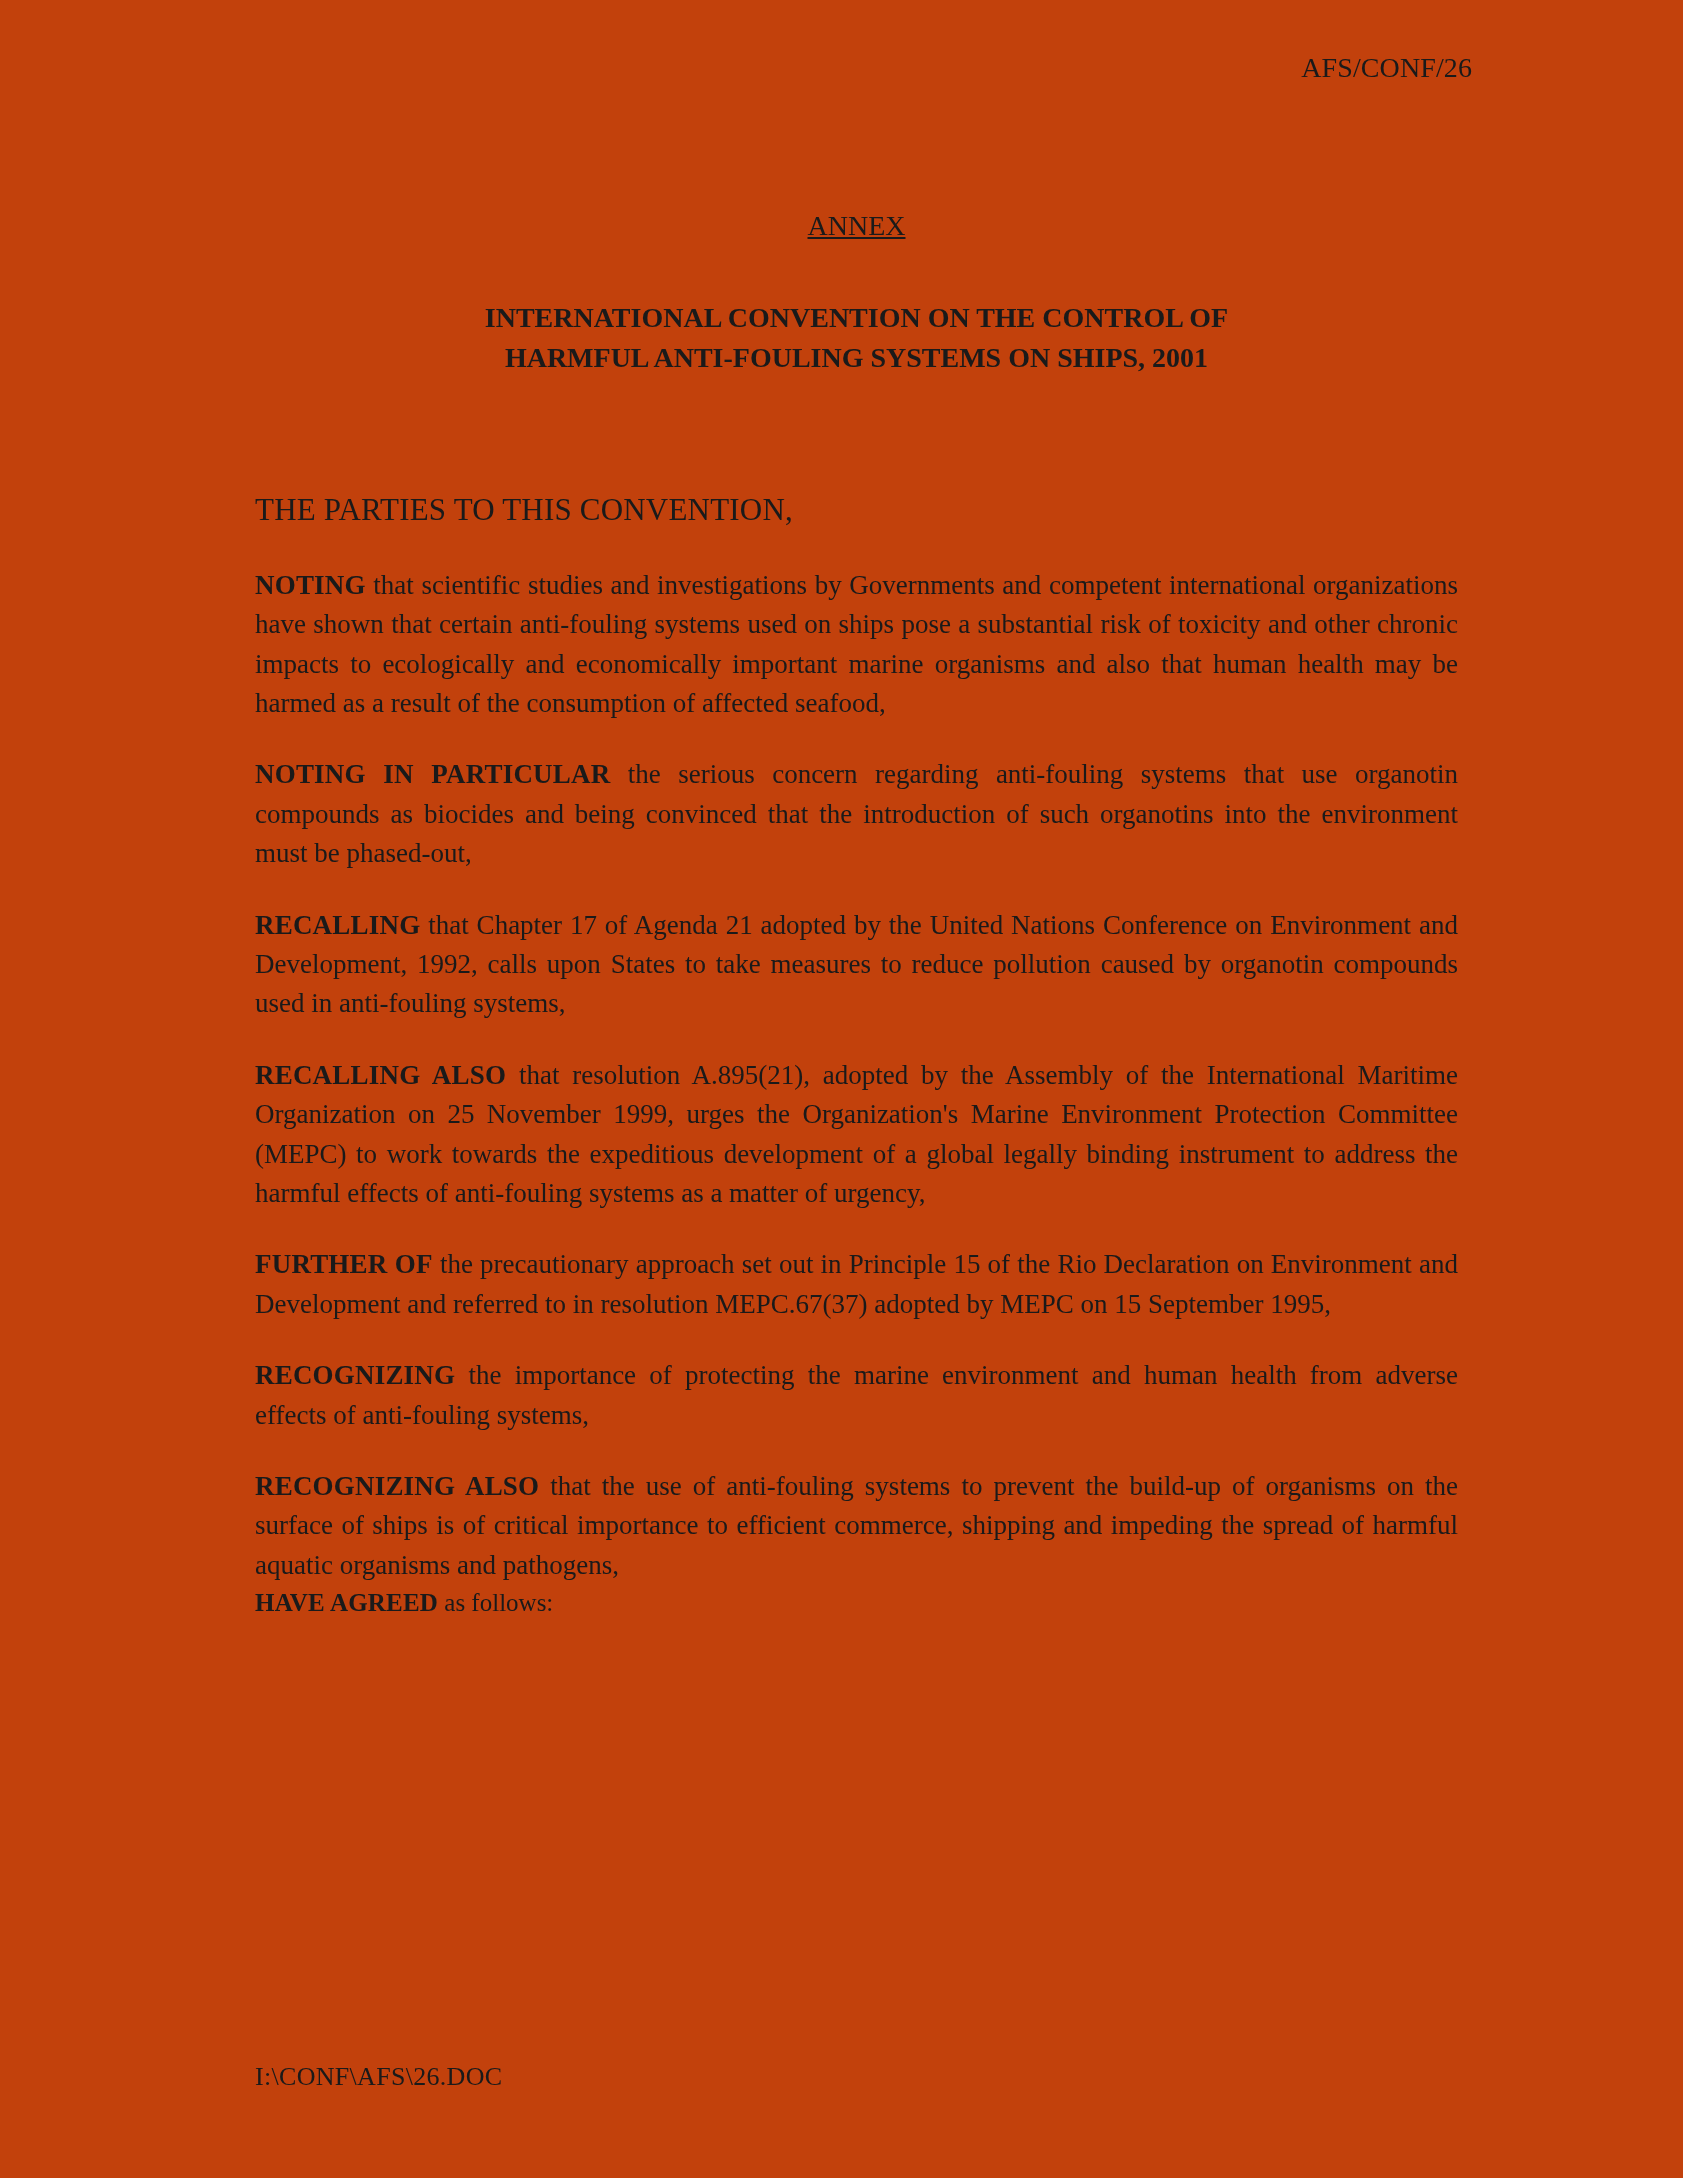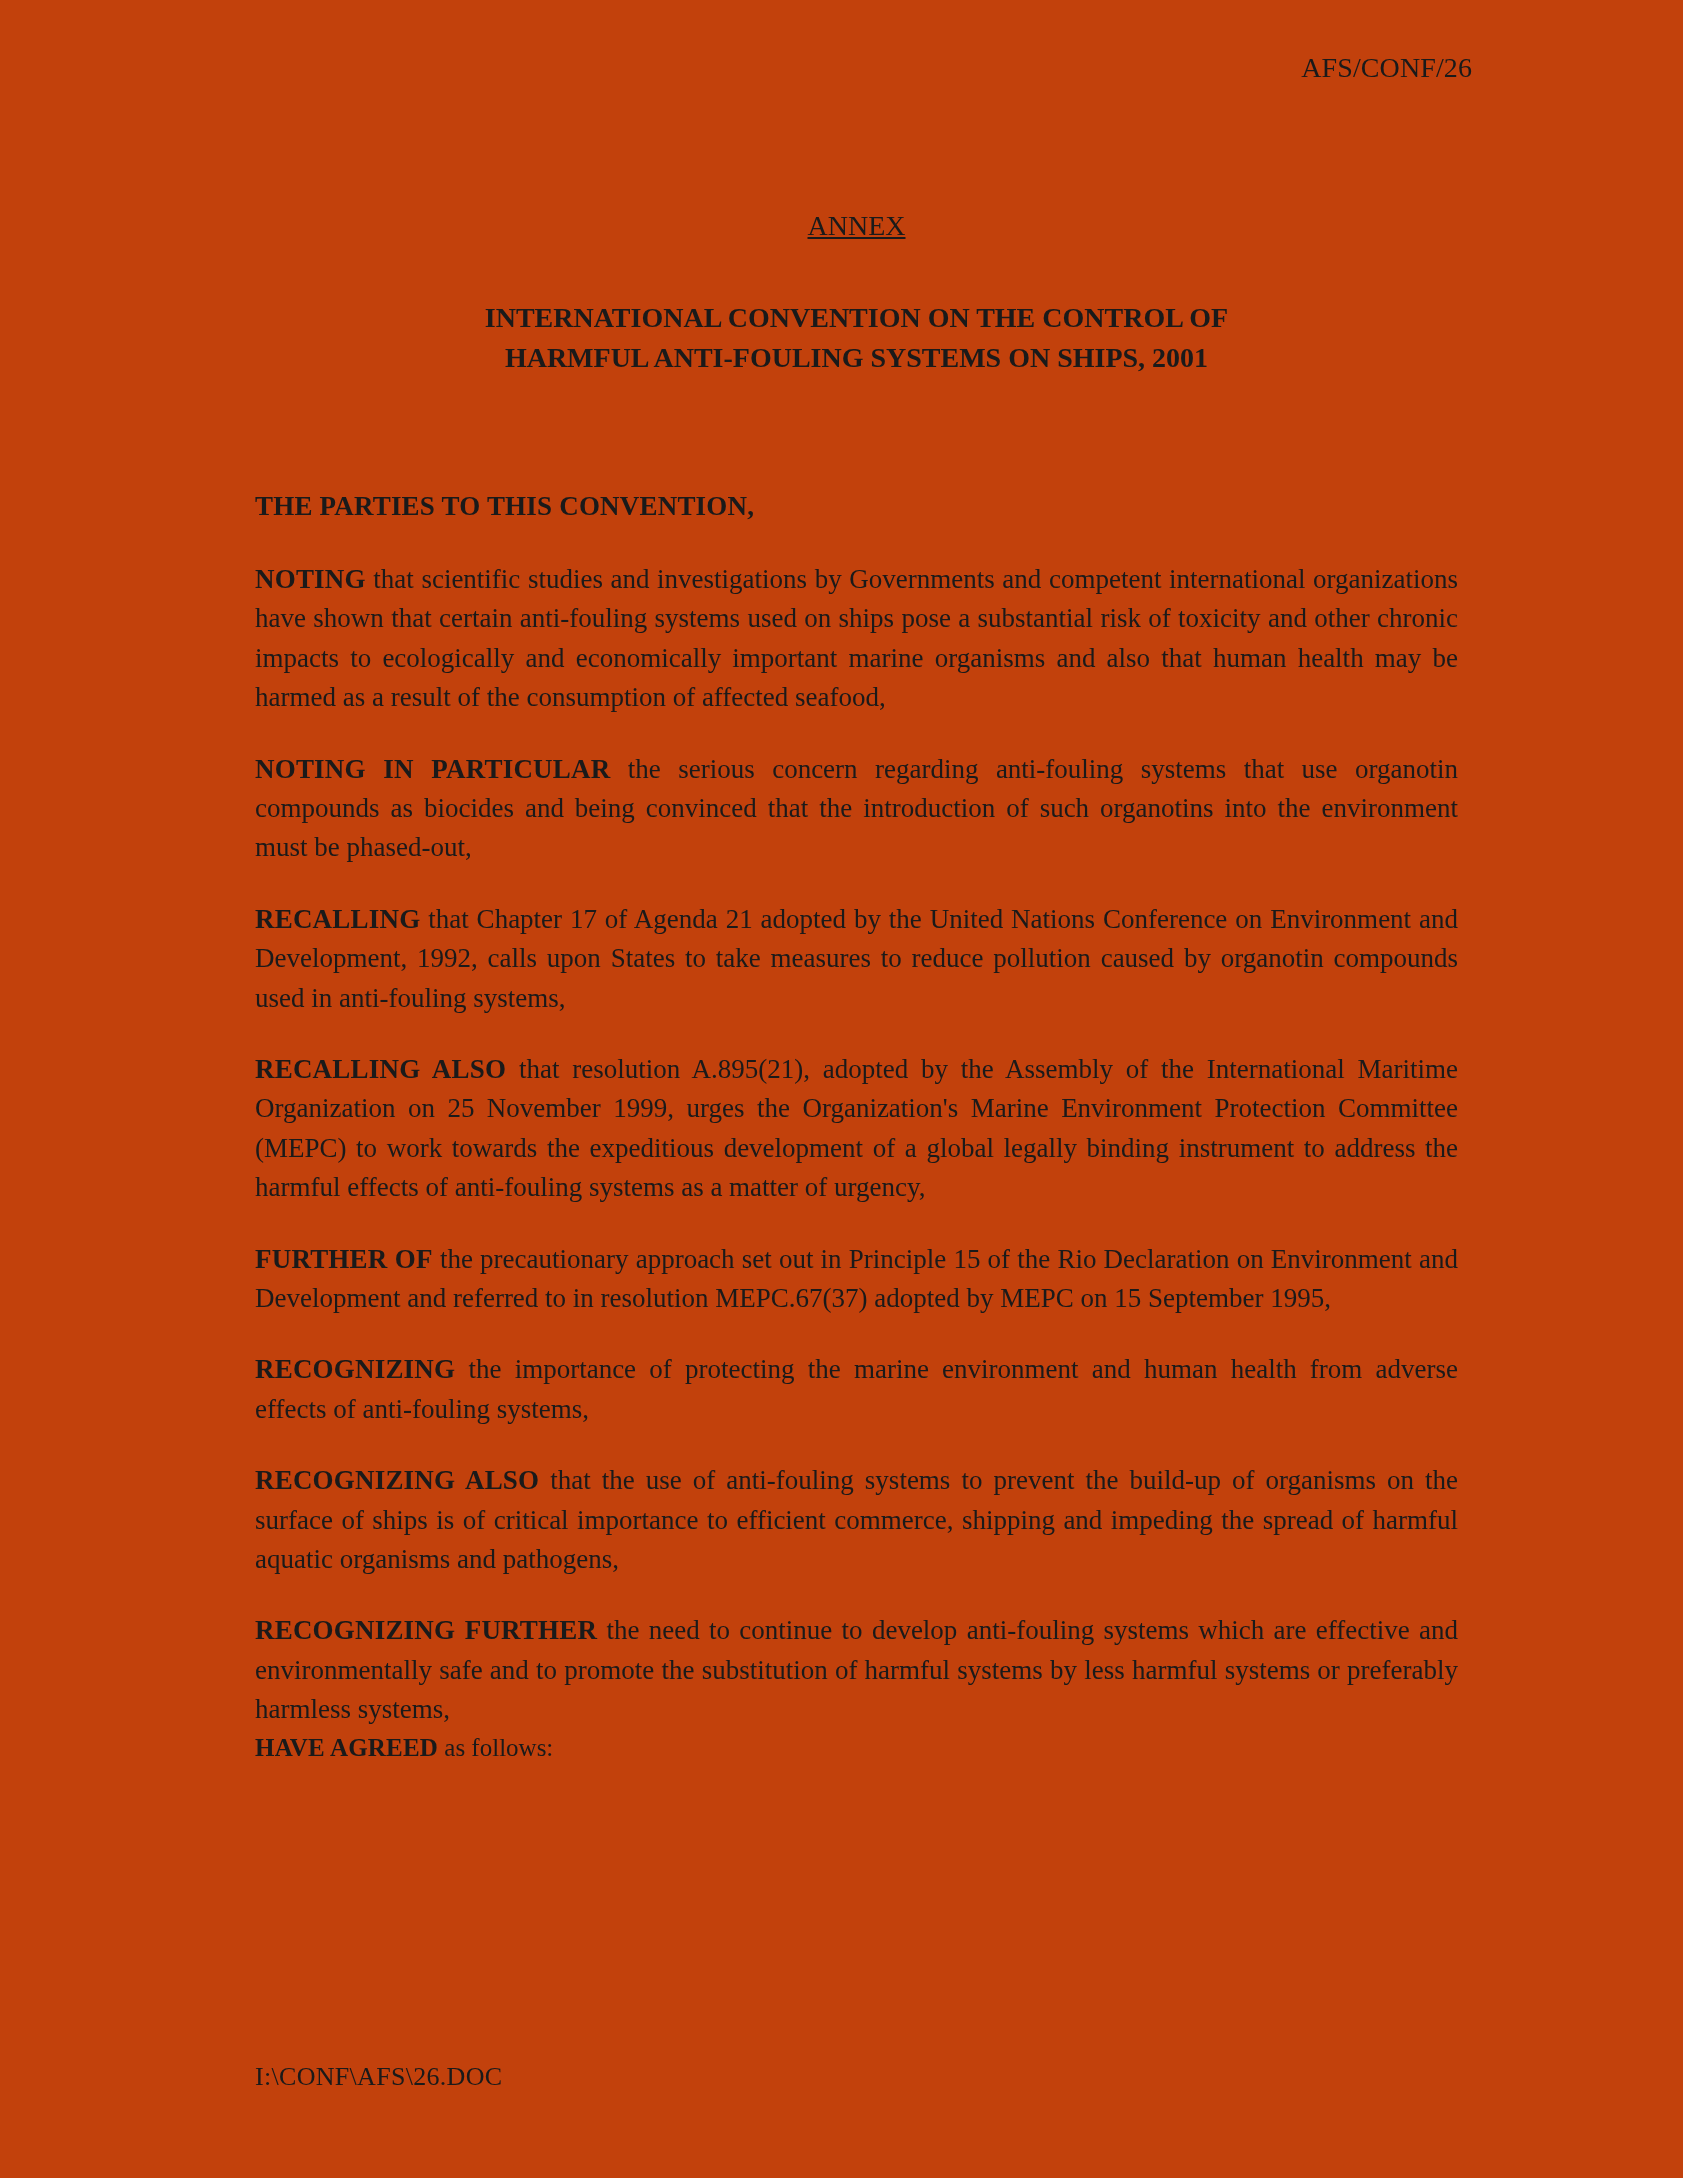--- a/index.html
+++ b/index.html
@@ -61,22 +61,22 @@
     hyphens: none;
   }
   p.para:last-child {
     margin-bottom: 0;
   }
   .lead {
     font-weight: bold;
     letter-spacing: 0.2px;
   }
   .parties {
-    font-size: 27px;
-    font-weight: bold;
+    font-size: 31px;
+    font-weight: normal;
     line-height: 1.46;
     margin: 0 0 34px 0;
     text-align: left;
     letter-spacing: 0.2px;
   }
   .have-agreed {
     font-size: 25px;
     line-height: 1.46;
     margin: 0;
     text-align: left;
@@ -109,21 +109,20 @@
     <p class="parties">THE PARTIES TO THIS CONVENTION,</p>
 
     <div id="preamble-container">
         <p class="para"><span class="lead">NOTING</span><span> that scientific studies and investigations by Governments and competent international organizations have shown that certain anti-fouling systems used on ships pose a substantial risk of toxicity and other chronic impacts to ecologically and economically important marine organisms and also that human health may be harmed as a result of the consumption of affected seafood,</span></p>
         <p class="para"><span class="lead">NOTING IN PARTICULAR</span><span> the serious concern regarding anti-fouling systems that use organotin compounds as biocides and being convinced that the introduction of such organotins into the environment must be phased-out,</span></p>
         <p class="para"><span class="lead">RECALLING</span><span> that Chapter 17 of Agenda 21 adopted by the United Nations Conference on Environment and Development, 1992, calls upon States to take measures to reduce pollution caused by organotin compounds used in anti-fouling systems,</span></p>
         <p class="para"><span class="lead">RECALLING ALSO</span><span> that resolution A.895(21), adopted by the Assembly of the International Maritime Organization on 25 November 1999, urges the Organization's Marine Environment Protection Committee (MEPC) to work towards the expeditious development of a global legally binding instrument to address the harmful effects of anti-fouling systems as a matter of urgency,</span></p>
         <p class="para"><span class="lead">FURTHER OF</span><span> the precautionary approach set out in Principle 15 of the Rio Declaration on Environment and Development and referred to in resolution MEPC.67(37) adopted by MEPC on 15 September 1995,</span></p>
         <p class="para"><span class="lead">RECOGNIZING</span><span> the importance of protecting the marine environment and human health from adverse effects of anti-fouling systems,</span></p>
         <p class="para"><span class="lead">RECOGNIZING ALSO</span><span> that the use of anti-fouling systems to prevent the build-up of organisms on the surface of ships is of critical importance to efficient commerce, shipping and impeding the spread of harmful aquatic organisms and pathogens,</span></p>
-        <p class="para"><span class="lead">RECOGNIZING FURTHER</span><span> the need to continue to develop anti-fouling systems which are effective and environmentally safe and to promote the substitution of harmful systems by less harmful systems or preferably harmless systems,</span></p>
       </div>
 
     <p class="have-agreed"><span class="lead">HAVE AGREED</span><span> as follows:</span></p>
 
   </div>
 
   <div class="footer">I:\CONF\AFS\26.DOC</div>
 
 </div>
 

